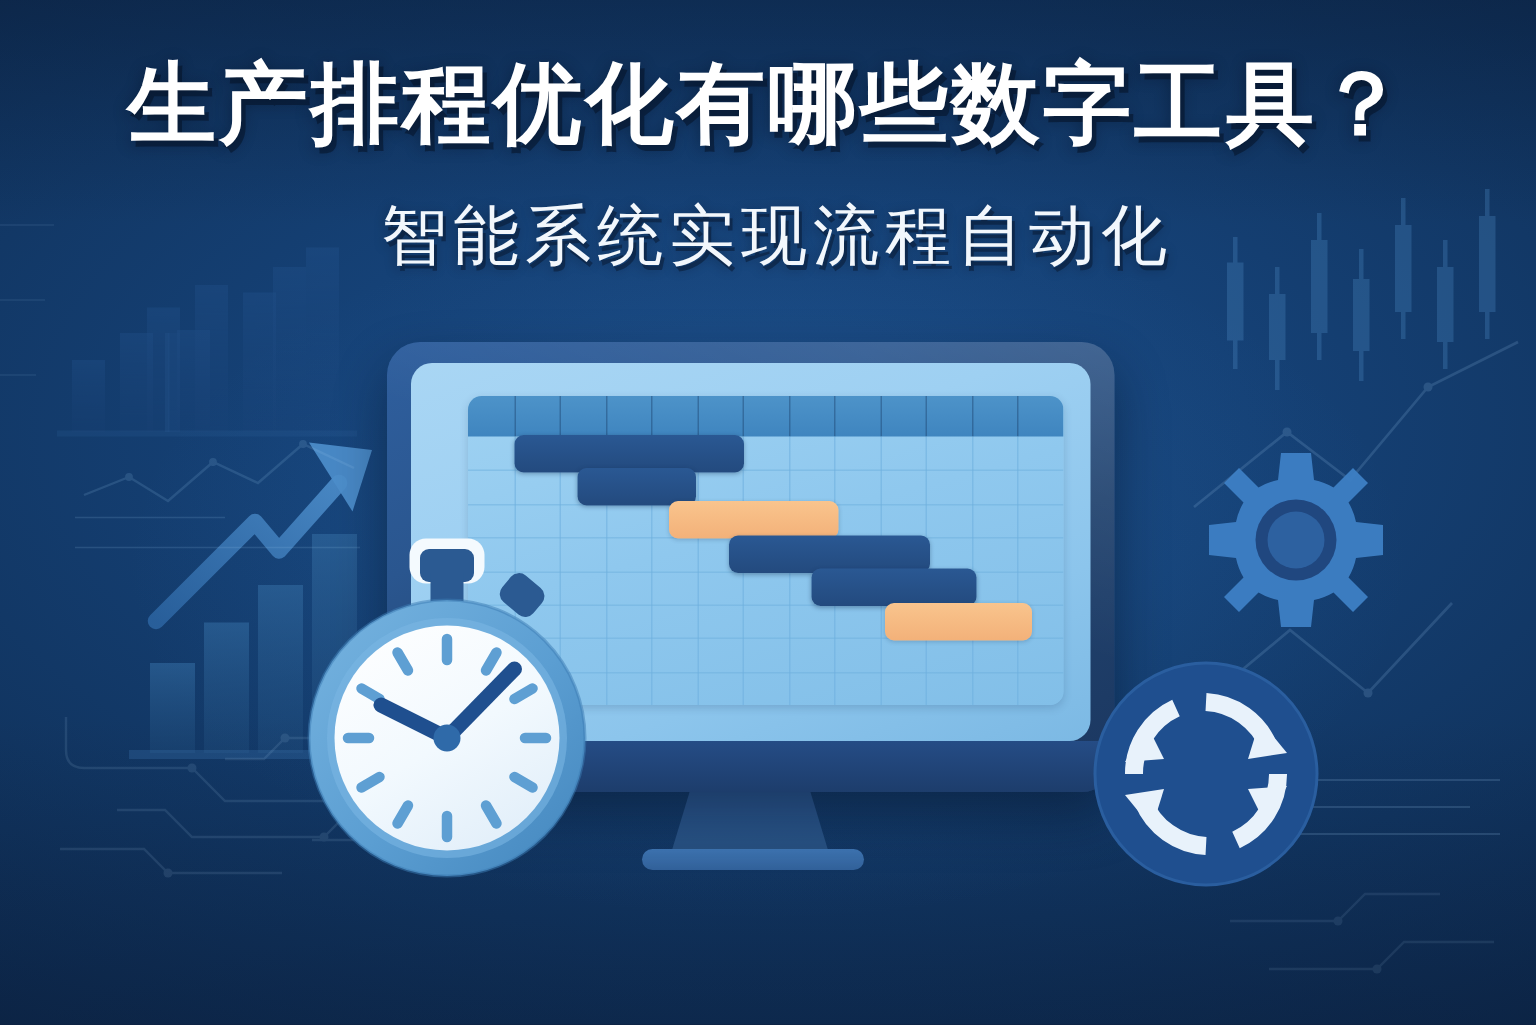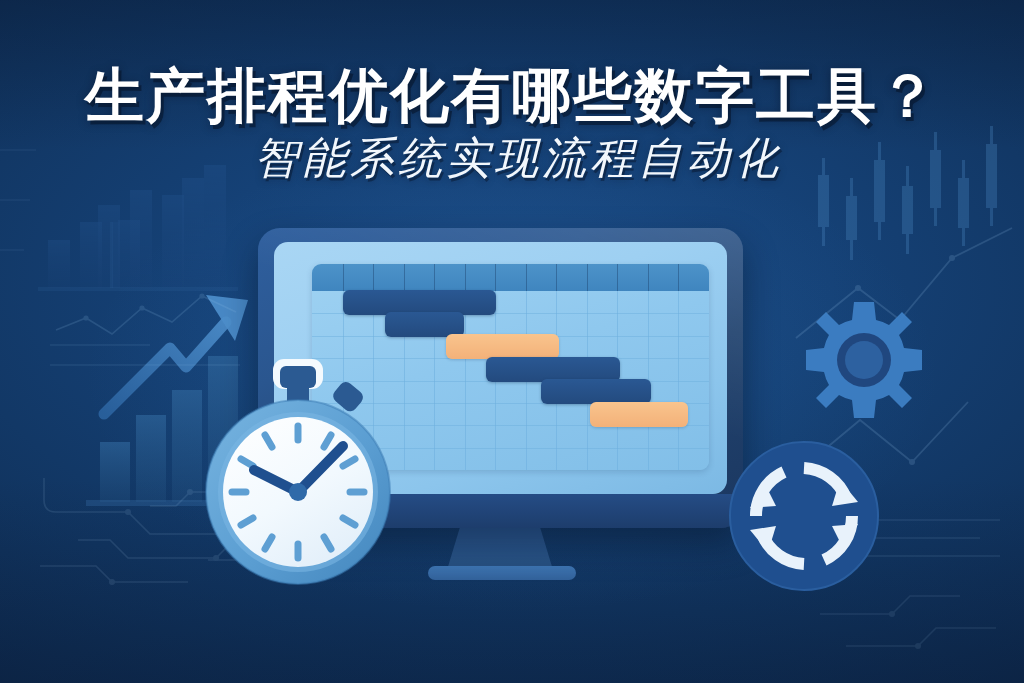--- a/index.html
+++ b/index.html
@@ -29,24 +29,23 @@
 
   
   .title-wrap{
     position:absolute; left:0; right:0; top:36px; text-align:center;
   }
   .title{
     font-size:59px; font-weight:bold; color:#ffffff; letter-spacing:2px;
     line-height:1.12;
     text-shadow: 3px 4px 0 rgba(6,18,38,.55), 0 2px 10px rgba(4,14,30,.45);
     white-space:nowrap;
-    margin-top:27px;
   }
   .subtitle-wrap{
-    position:absolute; left:12px; right:0; top:132px; text-align:center;font-style:italic;
+    position:absolute; left:12px; right:0; top:132px; text-align:center;
   }
   .subtitle{
     font-size:44px; font-weight:500; color:#f2f7fc; letter-spacing:4px;
     line-height:1.2;
     text-shadow: 2px 3px 0 rgba(6,18,38,.45), 0 2px 8px rgba(4,14,30,.40);
     white-space:nowrap;
   }
 
   
   .bgsvg{ position:absolute; inset:0; width:1024px; height:683px; }

